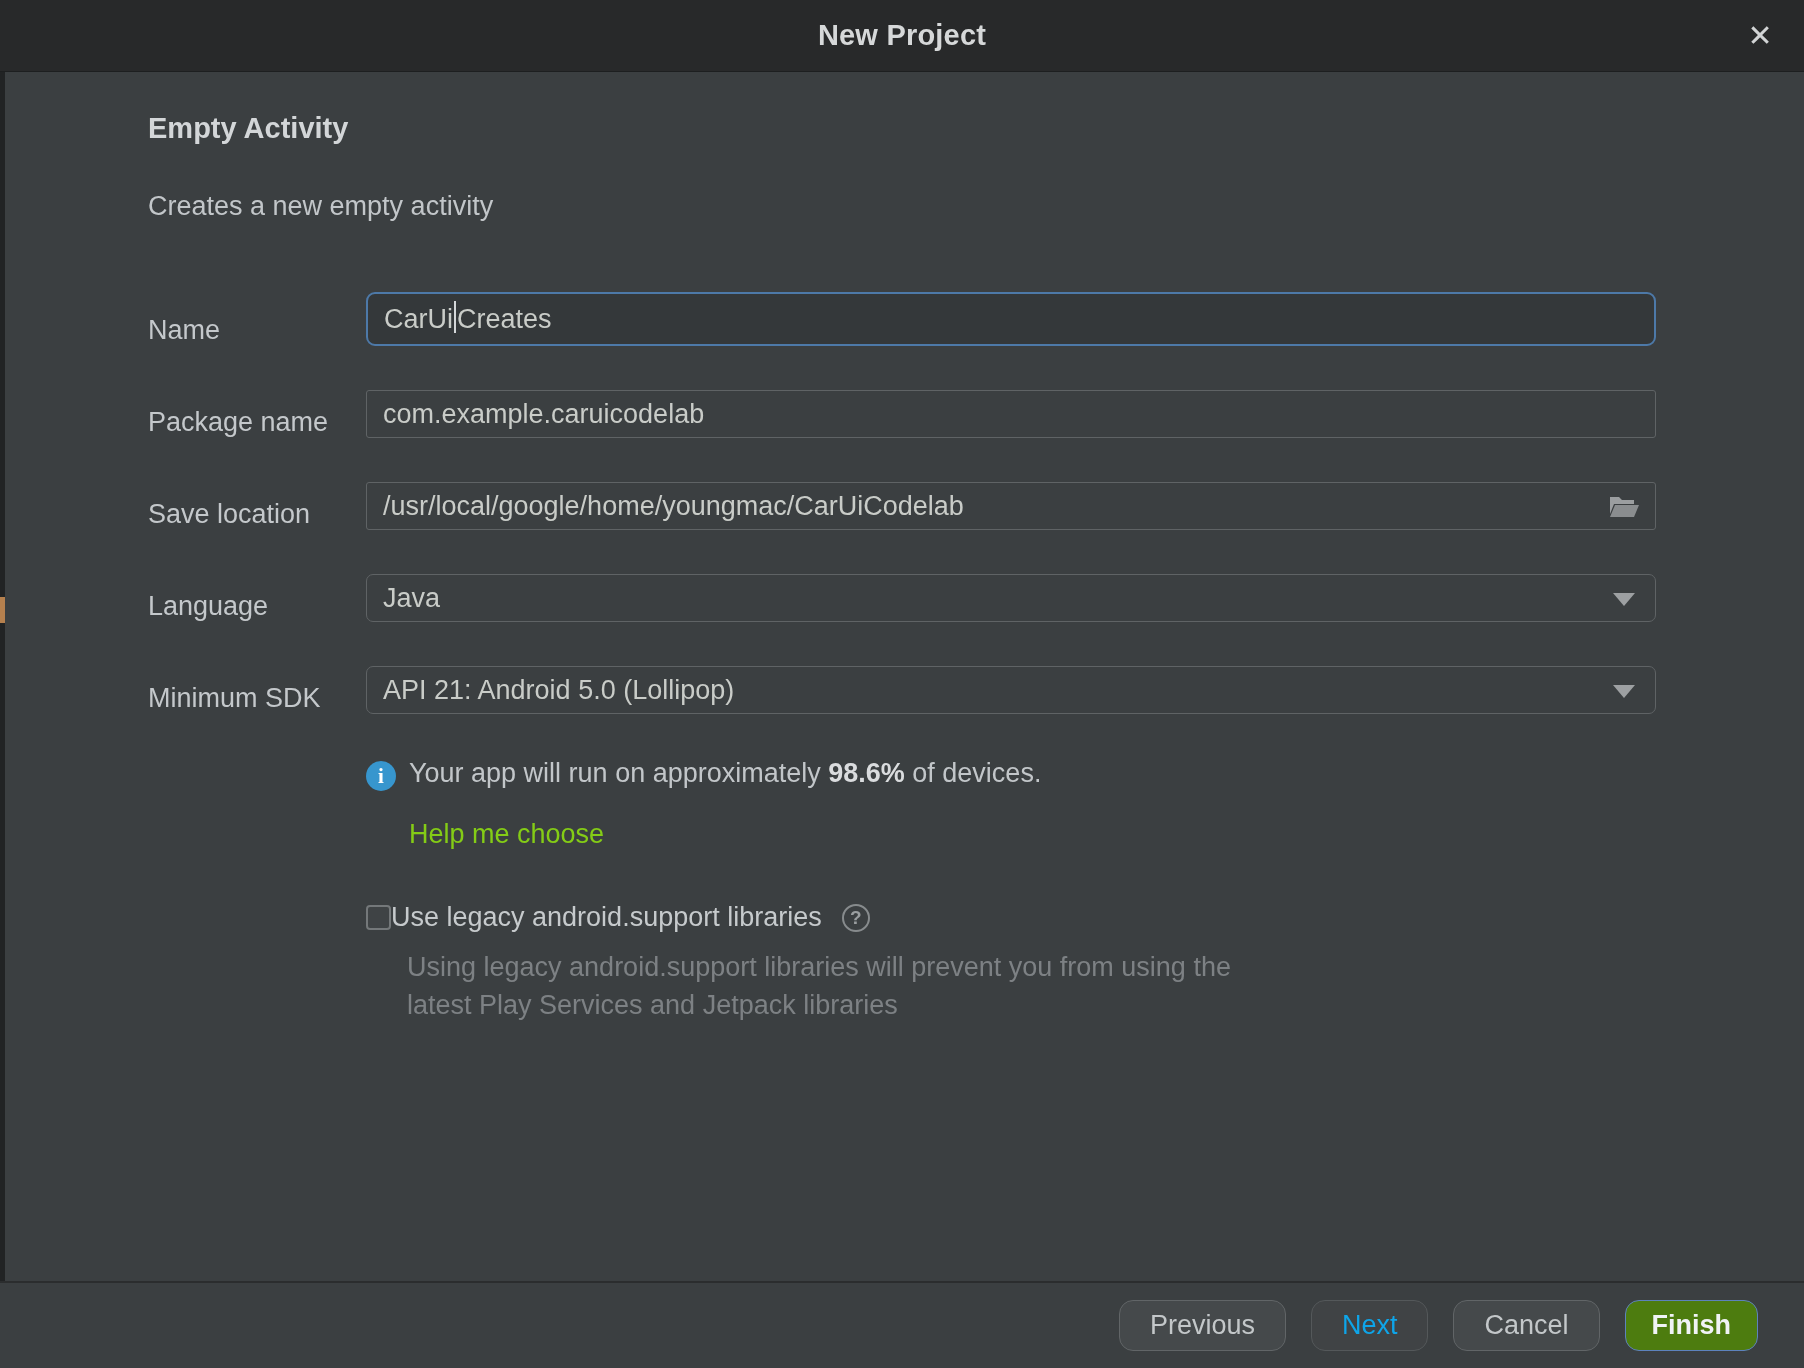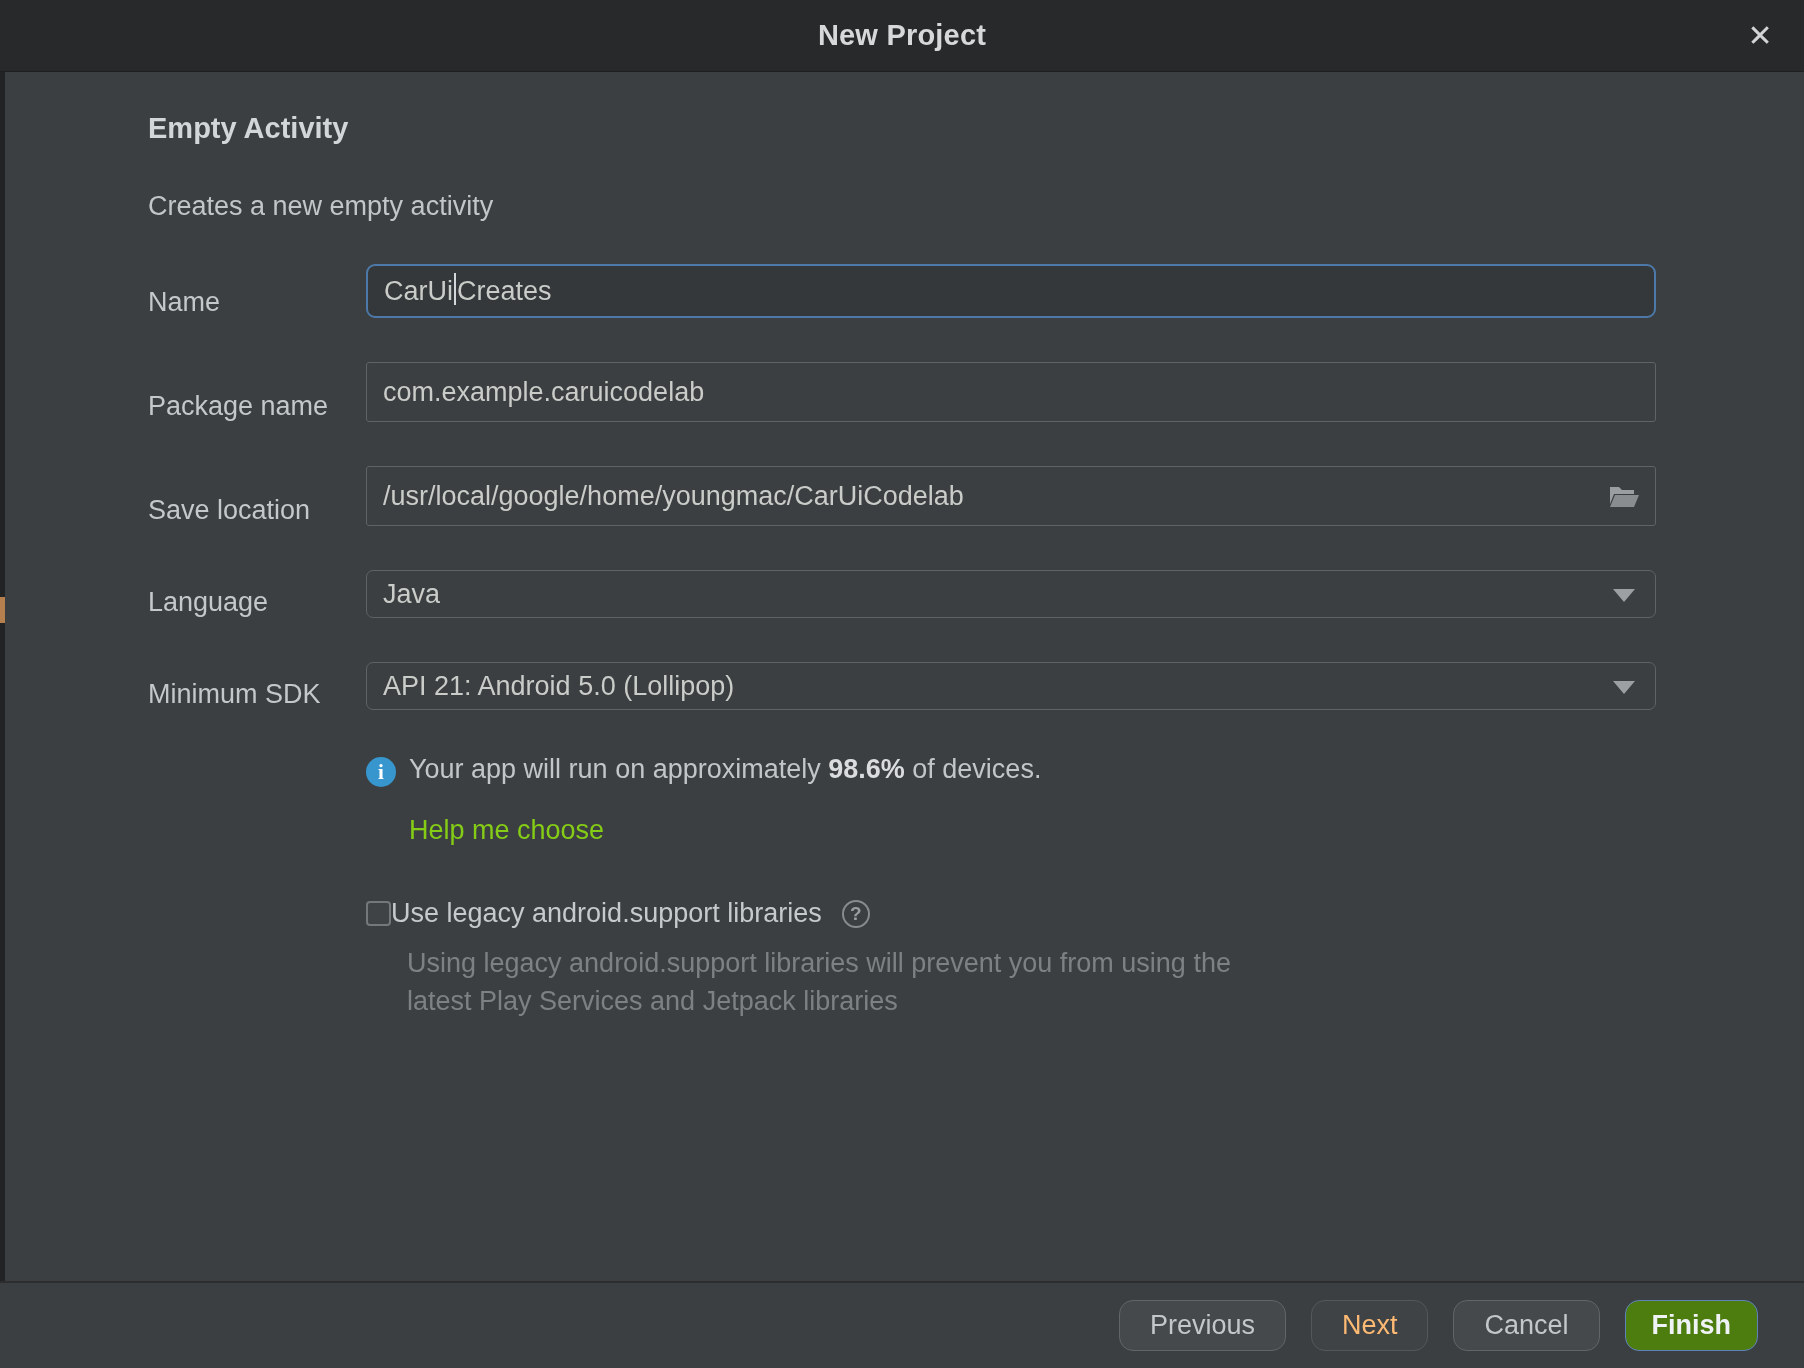--- a/index.html
+++ b/index.html
@@ -31,28 +31,28 @@
     width: 44px; height: 44px;
     display: flex; align-items: center; justify-content: center;
     color: #d2d4d5; font-size: 30px; font-weight: bold;
     cursor: pointer; line-height: 1;
   }
 
   
   .content { position: absolute; top: 72px; left: 0; right: 0; bottom: 87px; padding: 40px 0 0 148px; }
 
   .heading { font-size: 29px; font-weight: bold; color: #d3d6d8; margin-bottom: 46px; }
-  .subheading { font-size: 27px; color: #c2c6c9; margin-bottom: 42px; }
+  .subheading { font-size: 27px; color: #c2c6c9; margin-bottom: 70px; }
 
   .form-row { display: flex; align-items: flex-end; margin-bottom: 44px; }
   .form-label { width: 218px; font-size: 27px; color: #c4c8cb; flex: none; }
 
   .field {
     position: relative;
-    width: 1290px; height: 60px;
+    width: 1290px; height: 48px;
     border: 1px solid #5f6365; border-radius: 3px;
     display: flex; align-items: center;
     padding: 0 16px;
     font-size: 27px; color: #c9ccc8;
     background: transparent;
     cursor: text;
   }
   .field.focused {
     height: 54px;
     border: 2px solid #4d79a8;
@@ -145,21 +145,21 @@
     padding: 9px 30px;
     border-radius: 14px;
     background: #45494b;
     border: 1px solid #616567;
     color: #c3c7c9;
     cursor: pointer;
   }
   .btn.disabled {
     background: #404345;
     border-color: #54585a;
-    color: #fdba74;
+    color: #0ea5e9;
     cursor: default;
   }
   .btn.primary {
     background: #4d7c0f;
     border-color: #5d82bd;
     color: #f0f3f5;
     font-weight: bold;
     padding: 9px 26px;
   }
 </style>

